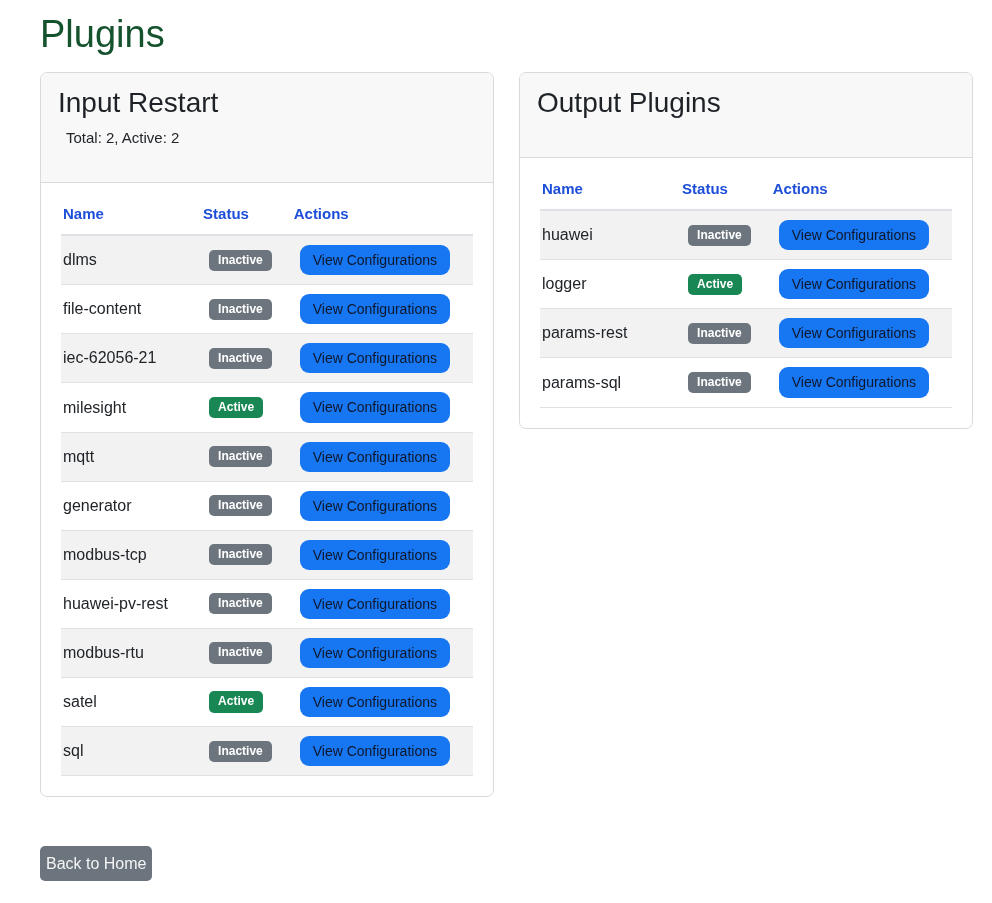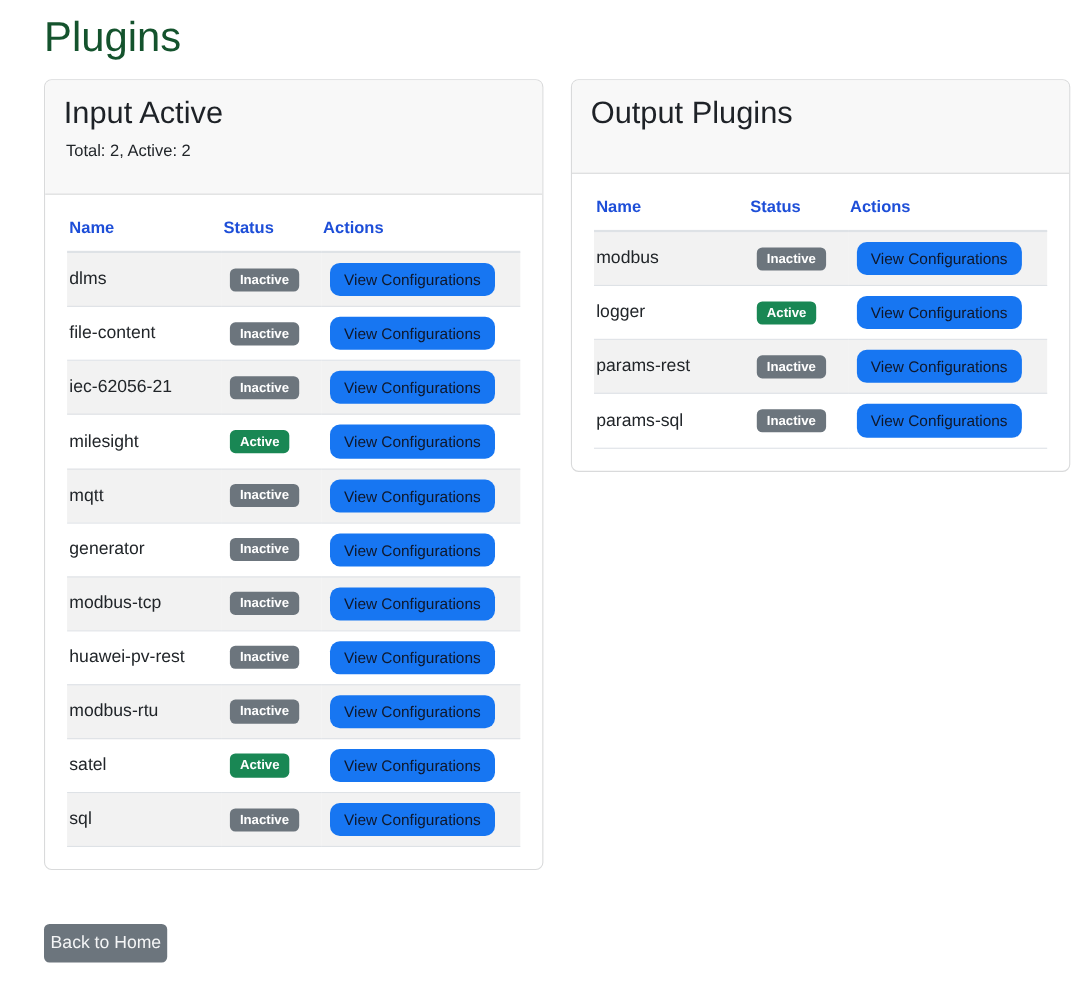--- a/index.html
+++ b/index.html
@@ -49,21 +49,21 @@
   }
   .card-title {
     font-size: 28px;
     font-weight: 500;
     margin: 0 0 10px 0;
     color: #1e2227;
     line-height: 1.2;
   }
   .card-summary {
     font-size: 15px;
-    margin: 2px;
+    margin: 8px;
     color: var(--text);
   }
   .card-body { padding: 14px 20px 20px 20px; }
   table { width: 100%; border-collapse: collapse; }
   th {
     text-align: left;
     font-size: 15px;
     font-weight: 700;
     color: #1d4ed8;
     padding: 8px 8px 12px 2px;
@@ -124,21 +124,21 @@
 </head>
 <body>
 
 <div class="page">
   <h1 class="page-title">Plugins</h1>
 
   <div class="cards-row">
 
     <div class="card">
       <div class="card-header">
-        <h2 class="card-title">Input Active</h2>
+        <h2 class="card-title">Input Restart</h2>
         <p class="card-summary">Total: 2, Active: 2</p>
       </div>
       <div class="card-body">
         <table>
           <thead>
             <tr>
               <th class="col-name">Name</th>
               <th class="col-status">Status</th>
               <th class="col-actions">Actions</th>
             </tr>
@@ -267,21 +267,21 @@
           <thead>
             <tr>
               <th class="col-name">Name</th>
               <th class="col-status">Status</th>
               <th class="col-actions">Actions</th>
             </tr>
           </thead>
           <tbody>
 
   <tr>
-    <td class="cell-name">modbus</td>
+    <td class="cell-name">huawei</td>
     <td class="cell-status">
       <span class="badge">Inactive</span>
     </td>
     <td class="cell-actions">
       <button class="btn-view">View Configurations</button>
     </td>
   </tr>
 
   <tr>
     <td class="cell-name">logger</td>

